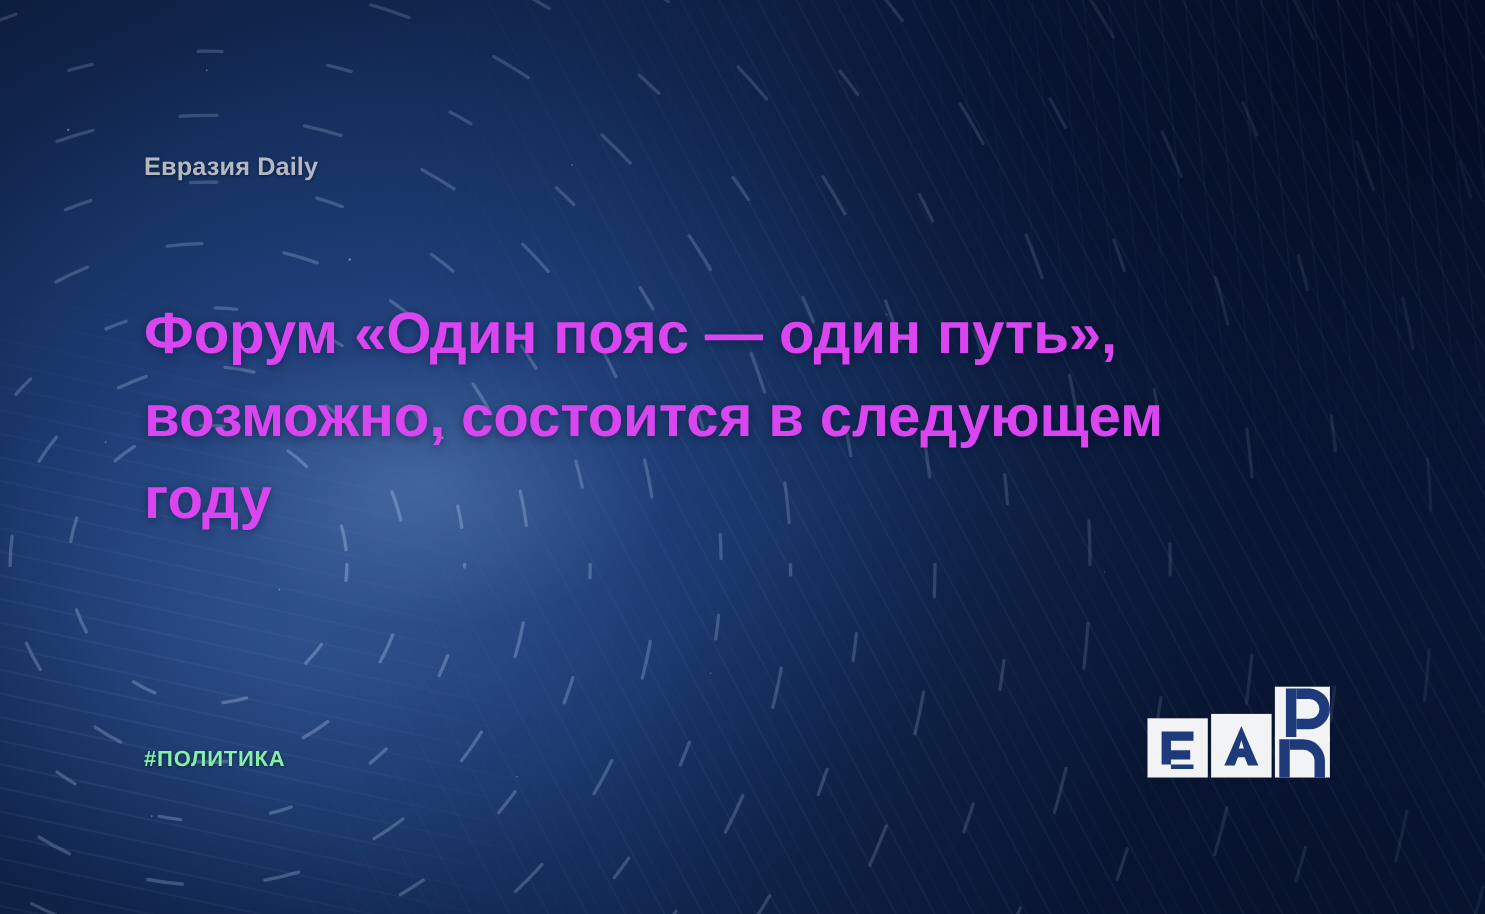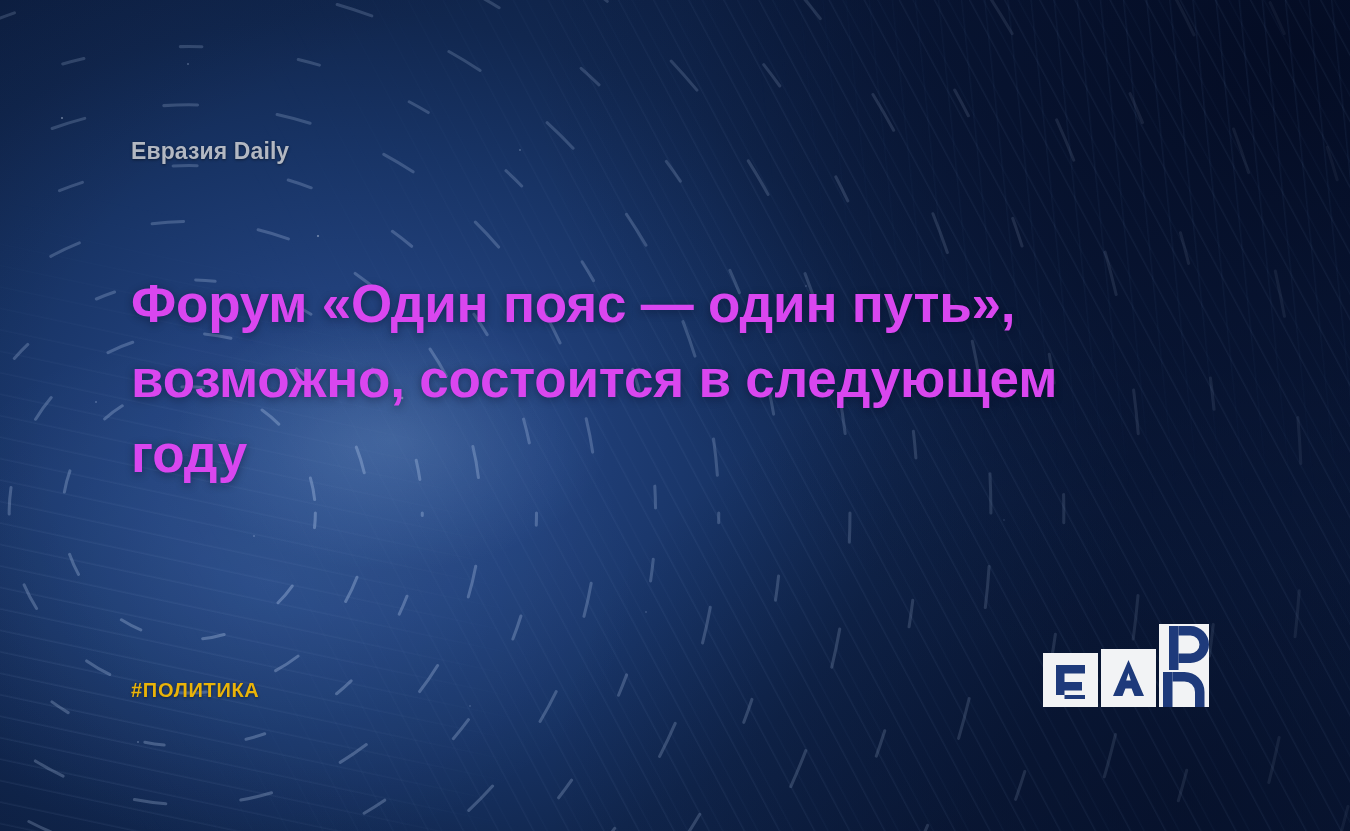--- a/index.html
+++ b/index.html
@@ -159,21 +159,21 @@
     text-shadow: 0 2px 9px rgba(3,10,30,0.42);
   }
 
   .hashtag {
     position: absolute;
     left: 131px;
     top: 679px;
     font-size: 20px;
     font-weight: 700;
     letter-spacing: 0.7px;
-    color: #eab308;
+    color: #86efac;
     white-space: nowrap;
     text-shadow: 0 1px 3px rgba(0,0,0,0.45);
   }
 
   
   .logo {
     position: absolute;
     left: 1043px;
     top: 624px;
     width: 178px;

